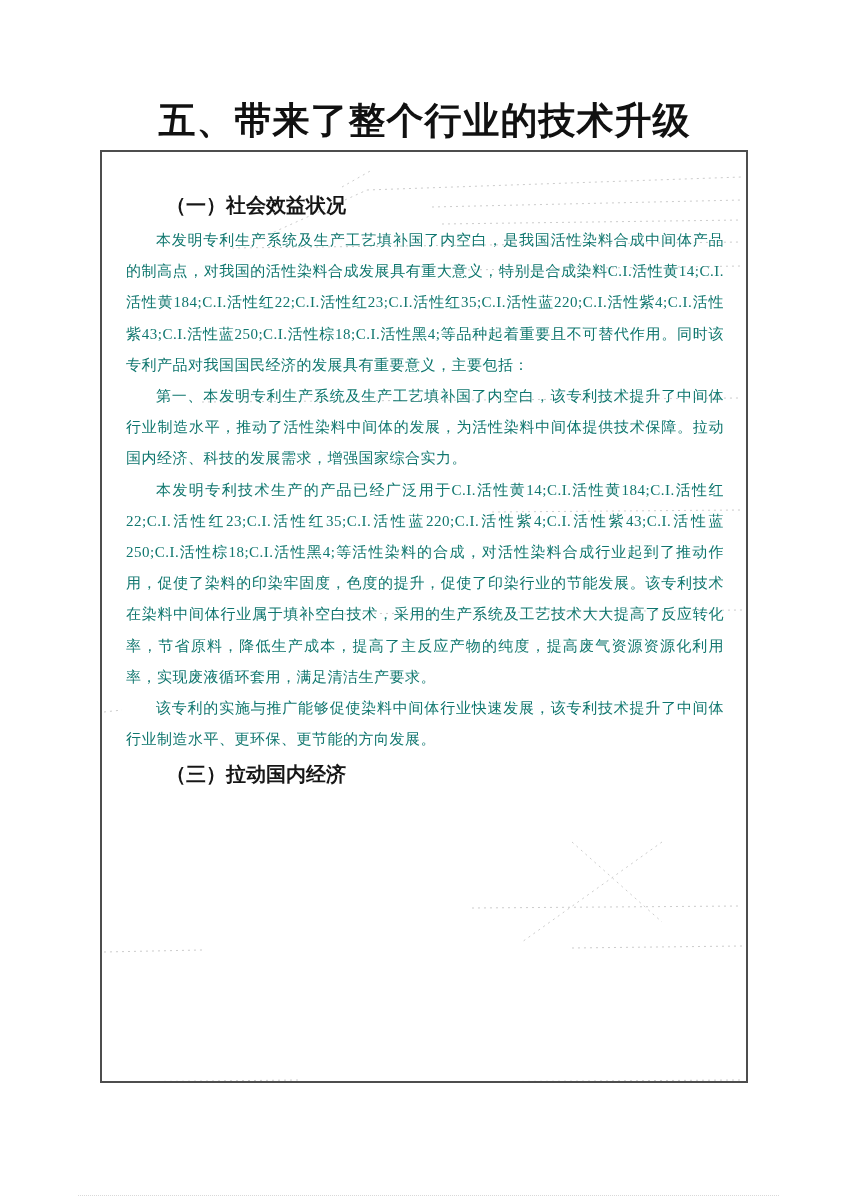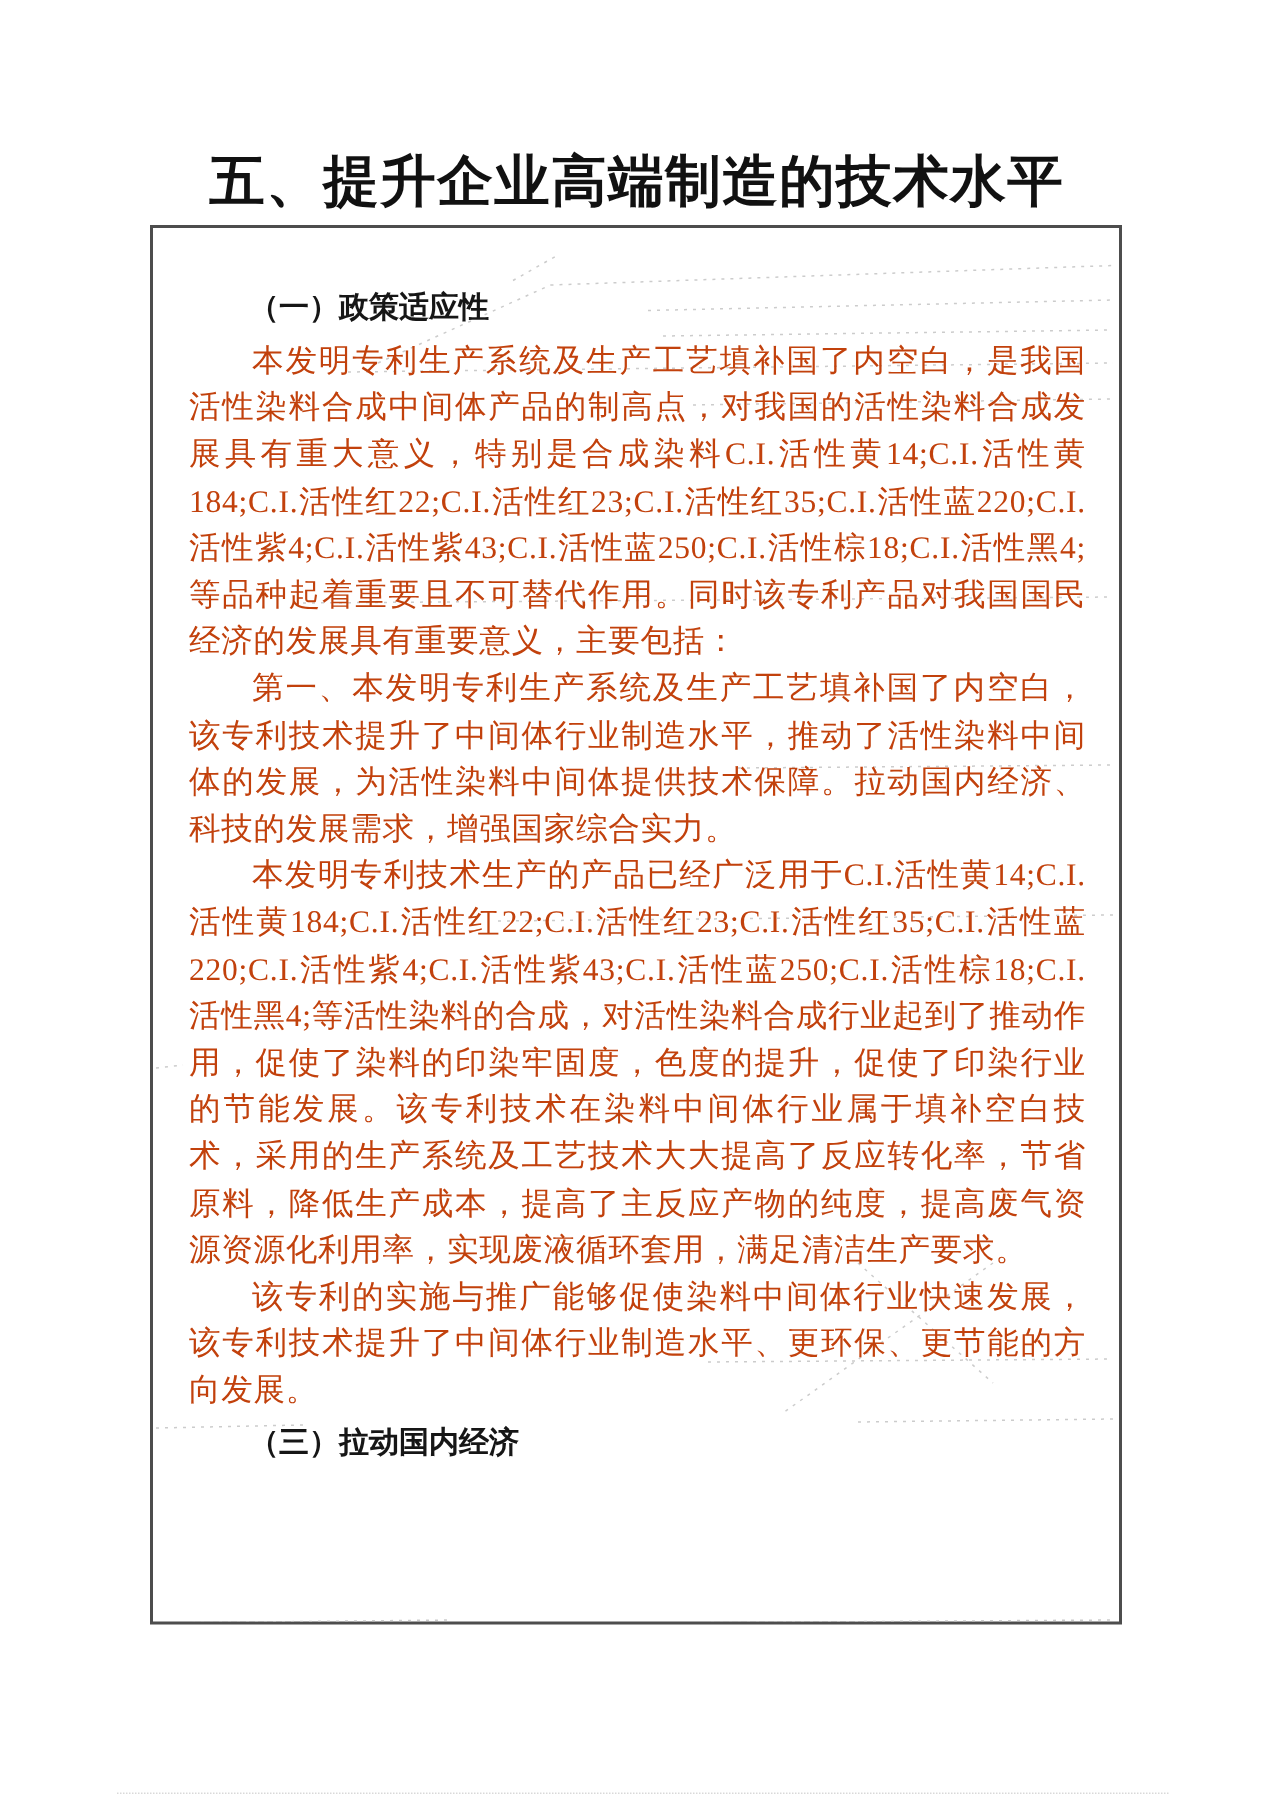--- a/index.html
+++ b/index.html
@@ -58,41 +58,41 @@
   }
   .section-heading {
     font-size: 20px;
     font-weight: 700;
     color: #161616;
     line-height: 31px;
     text-indent: 2em;
     margin: 4px 0 4px 0;
   }
   .para {
-    font-size: 21px;
+    font-size: 15px;
     line-height: 31.2px;
     text-align: justify;
     text-indent: 2em;
     margin: 0;
-    color: #c2410c;
+    color: #0f766e;
     letter-spacing: 0.5px;
   }
   .scan-artifacts {
     position: absolute;
     inset: 0;
     z-index: 1;
     pointer-events: none;
   }
 </style>
 </head>
 <body>
 
 <div class="page">
 
-  <h1 class="doc-title">五、提升企业高端制造的技术水平</h1>
+  <h1 class="doc-title">五、带来了整个行业的技术升级</h1>
 
   <div class="content-box">
 
     <svg class="scan-artifacts" width="648" height="933" viewBox="0 0 648 933">
       <g stroke="#cccccc" stroke-width="1" stroke-dasharray="2 4" fill="none">
         <path d="M 240 35 L 270 18"></path>
         <path d="M 150 90 L 265 38"></path>
         <path d="M 265 38 L 640 25"></path>
         <path d="M 330 55 L 640 48"></path>
         <path d="M 340 72 L 640 68"></path>
@@ -108,21 +108,21 @@
         <path d="M 470 796 L 640 794"></path>
         <path d="M 2 800 L 100 798"></path>
         <path d="M 330 930 L 640 928"></path>
         <path d="M 2 930 L 200 928"></path>
       </g>
     </svg>
 
     <div class="content-inner">
 
       <div>
-        <div class="section-heading">（一）政策适应性</div>
+        <div class="section-heading">（一）社会效益状况</div>
         <p class="para">本发明专利生产系统及生产工艺填补国了内空白，是我国活性染料合成中间体产品的制高点，对我国的活性染料合成发展具有重大意义，特别是合成染料C.I.活性黄14;C.I.活性黄184;C.I.活性红22;C.I.活性红23;C.I.活性红35;C.I.活性蓝220;C.I.活性紫4;C.I.活性紫43;C.I.活性蓝250;C.I.活性棕18;C.I.活性黑4;等品种起着重要且不可替代作用。同时该专利产品对我国国民经济的发展具有重要意义，主要包括：</p>
         <p class="para">第一、本发明专利生产系统及生产工艺填补国了内空白，该专利技术提升了中间体行业制造水平，推动了活性染料中间体的发展，为活性染料中间体提供技术保障。拉动国内经济、科技的发展需求，增强国家综合实力。</p>
       </div>
 
       <div>
         <p class="para">本发明专利技术生产的产品已经广泛用于C.I.活性黄14;C.I.活性黄184;C.I.活性红22;C.I.活性红23;C.I.活性红35;C.I.活性蓝220;C.I.活性紫4;C.I.活性紫43;C.I.活性蓝250;C.I.活性棕18;C.I.活性黑4;等活性染料的合成，对活性染料合成行业起到了推动作用，促使了染料的印染牢固度，色度的提升，促使了印染行业的节能发展。该专利技术在染料中间体行业属于填补空白技术，采用的生产系统及工艺技术大大提高了反应转化率，节省原料，降低生产成本，提高了主反应产物的纯度，提高废气资源资源化利用率，实现废液循环套用，满足清洁生产要求。</p>
         <p class="para">该专利的实施与推广能够促使染料中间体行业快速发展，该专利技术提升了中间体行业制造水平、更环保、更节能的方向发展。</p>
       </div>
 
       <div>

